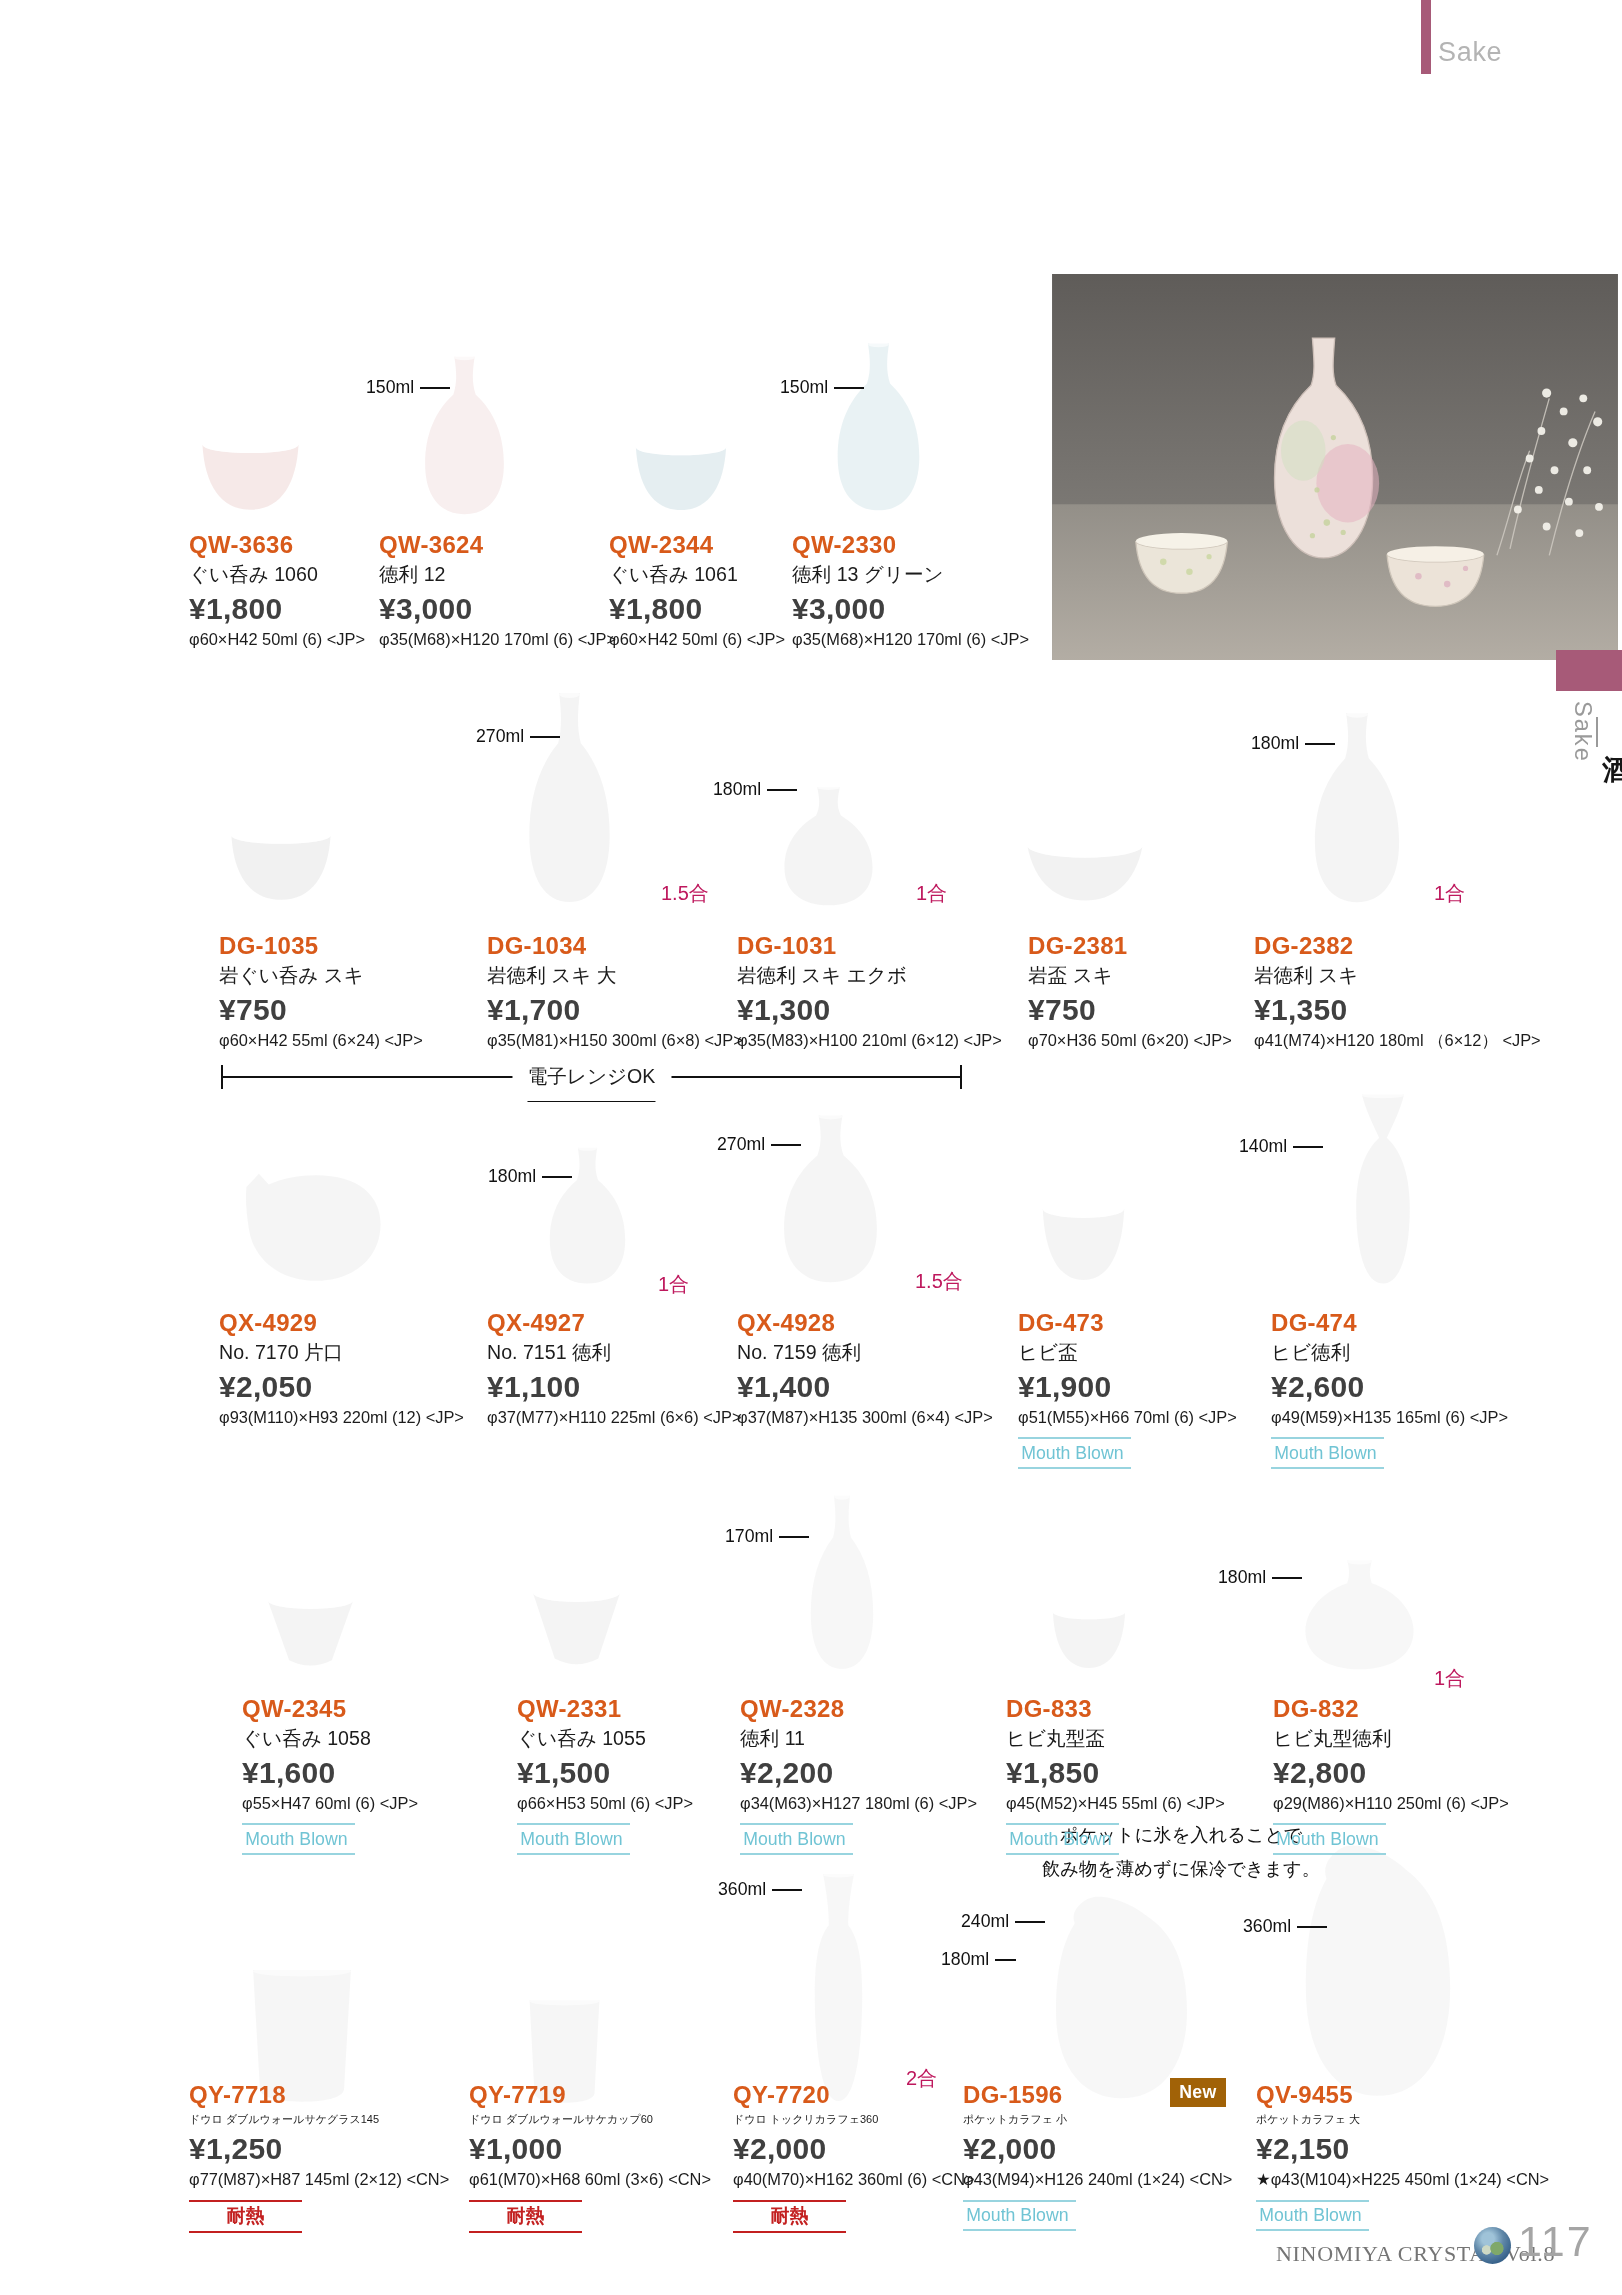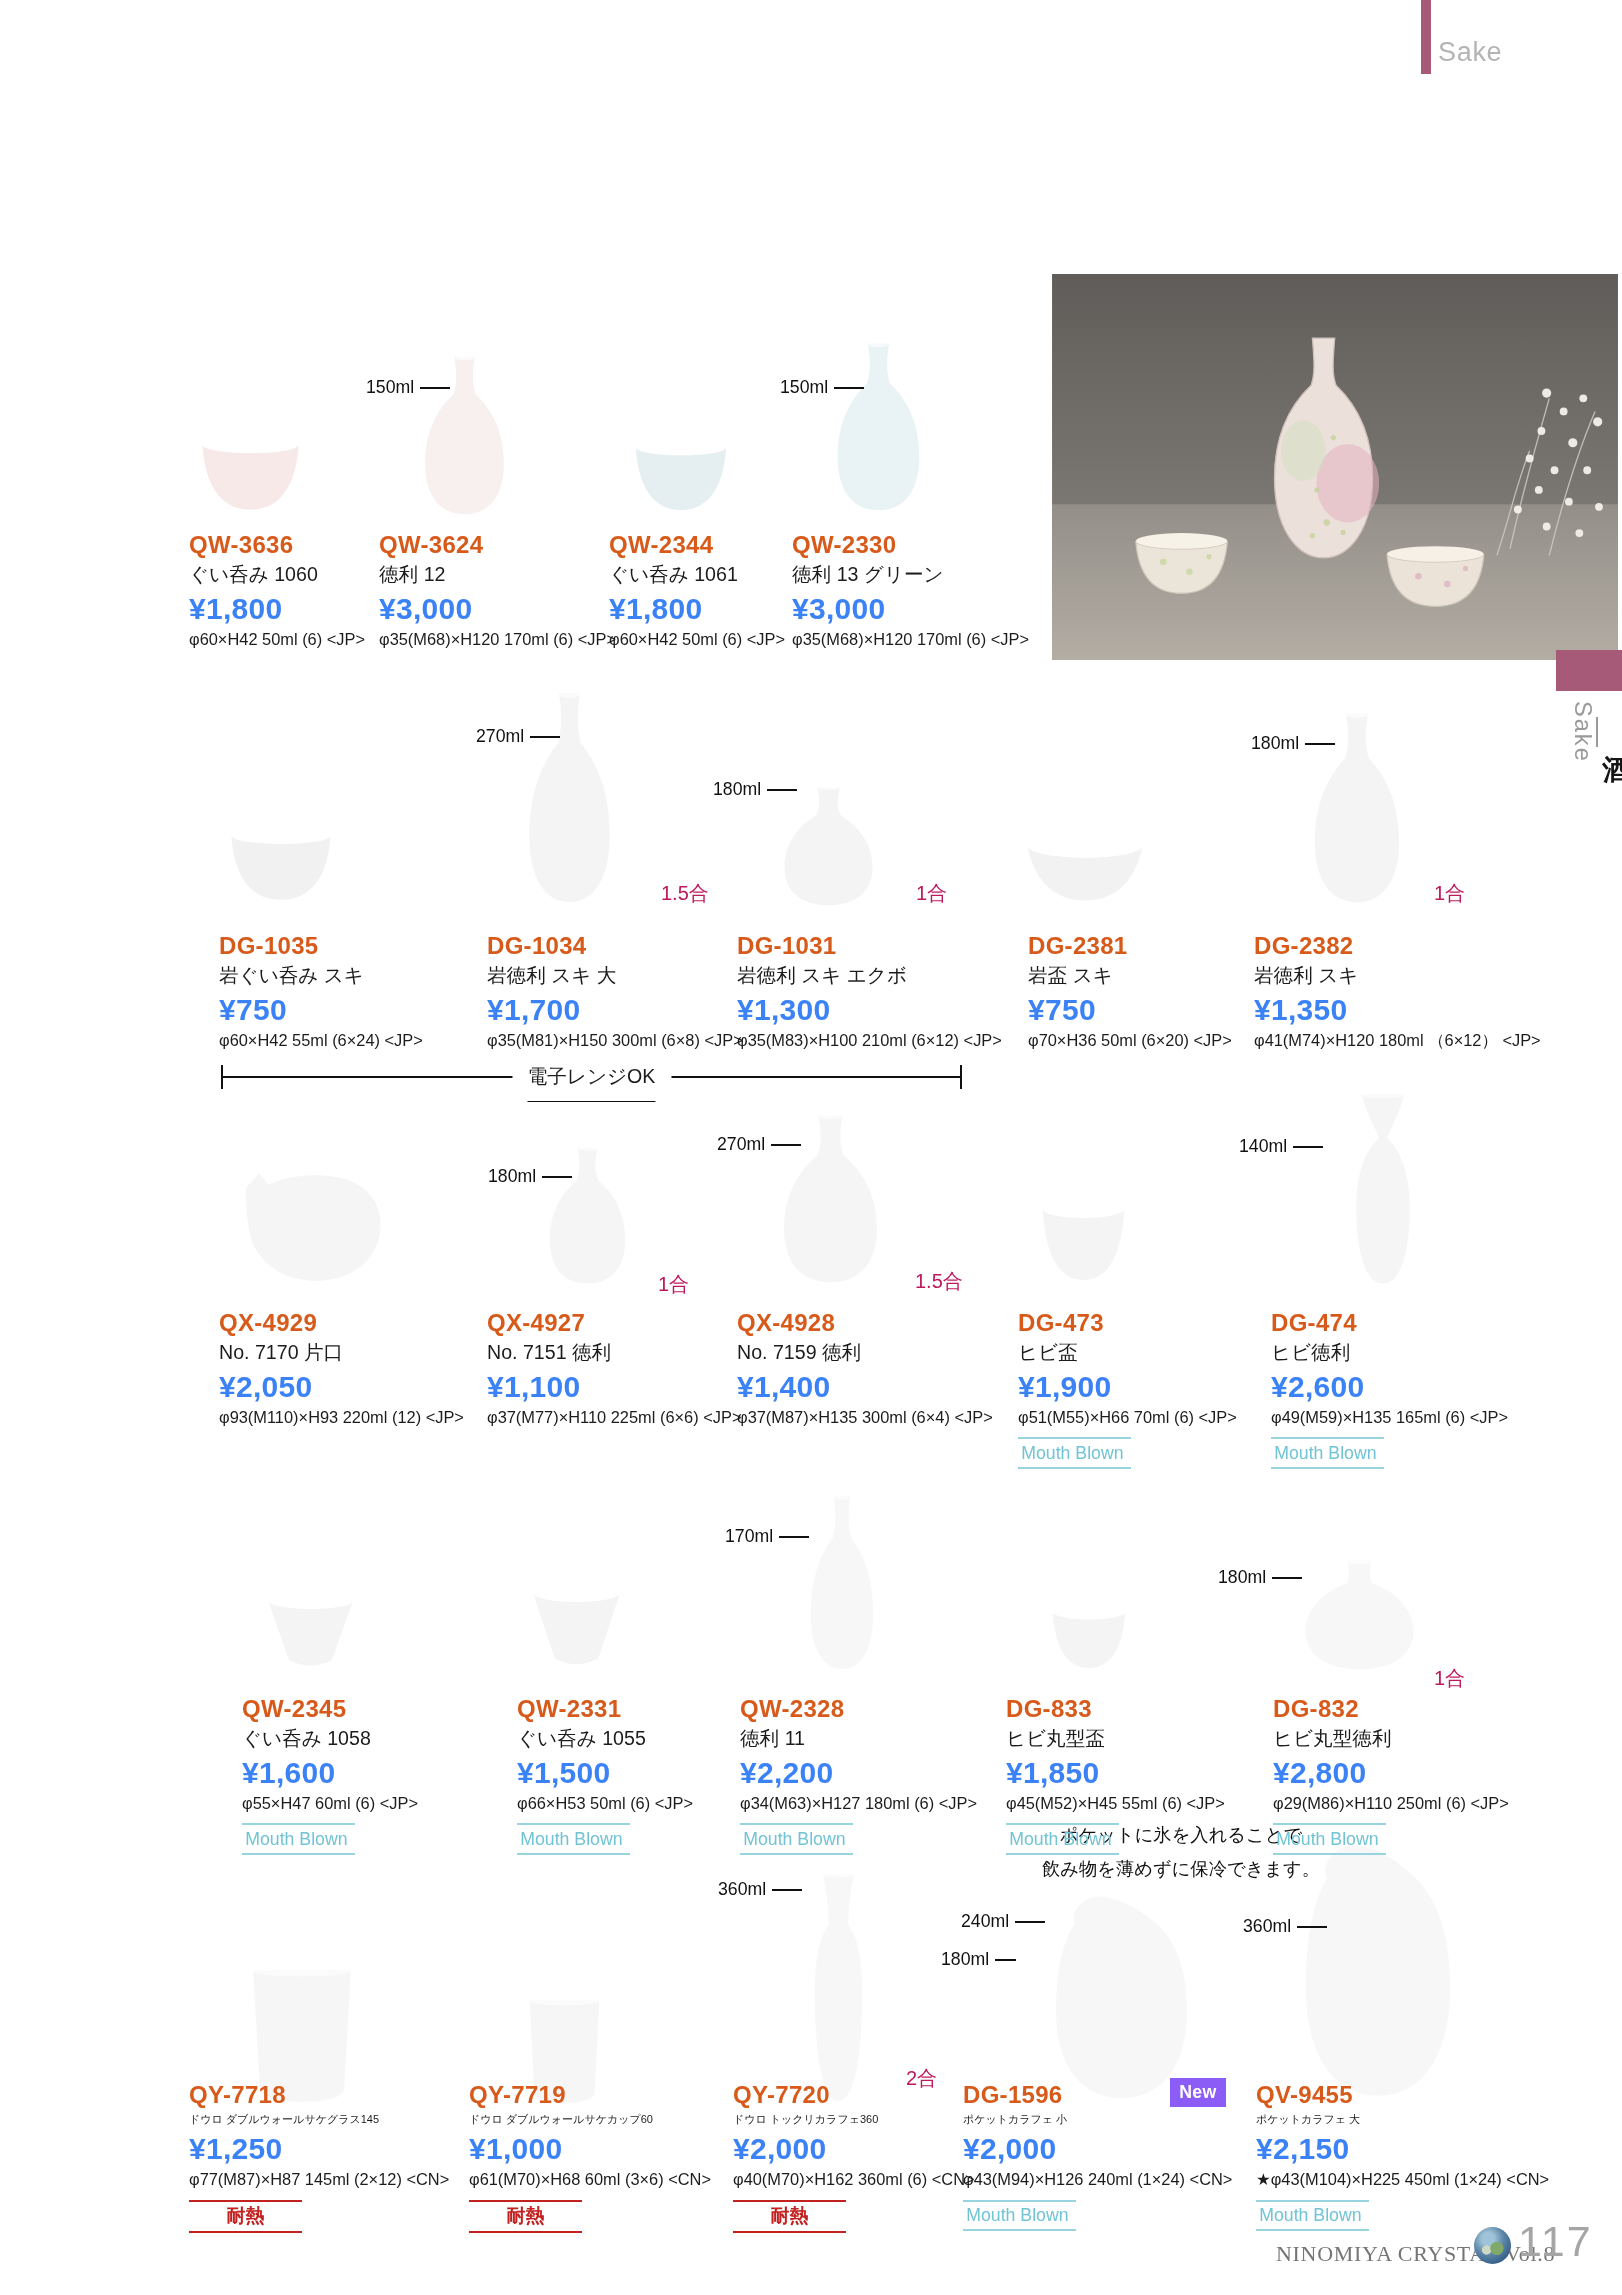--- a/index.html
+++ b/index.html
@@ -15,29 +15,29 @@
   .side-vert{position:absolute;left:1569px;top:701px;writing-mode:vertical-rl;text-orientation:mixed;
              display:flex;flex-direction:column;align-items:center;}
   .side-vert .kanji{font-size:27.5px;font-weight:bold;color:#151515;}
   .side-vert .vdash{width:2px;height:30px;background:#9a9a9a;margin:10.5px 0;}
   .side-vert .romaji{font-size:23.6px;color:#9a9a9a;letter-spacing:2px;}
   
   .card{position:absolute;width:281px;line-height:1.15;}
   .code{font-size:24px;font-weight:bold;color:#d85a1a;letter-spacing:0.3px;position:relative;white-space:nowrap;}
   .pname{font-size:19.6px;color:#1c1c1c;margin-top:4.6px;white-space:nowrap;}
   .pname-sm{font-size:11px;}
-  .price{font-size:30px;font-weight:bold;color:#3b82f6;margin-top:5.9px;letter-spacing:0.3px;}
+  .price{font-size:30px;font-weight:bold;color:#404040;margin-top:5.9px;letter-spacing:0.3px;}
   .spec{font-size:16.4px;color:#1c1c1c;margin-top:4px;white-space:nowrap;}
   .badge-mb{display:inline-block;margin-top:10.5px;font-size:17.7px;color:#70c4d4;
             border-top:2.6px solid #98d4df;border-bottom:2.6px solid #98d4df;
             padding:3.3px 0 3.9px 3.3px;width:110px;}
   .badge-heat{display:inline-block;margin-top:10.5px;font-size:19px;font-weight:bold;color:#c32020;
               border-top:2px solid #c32020;border-bottom:2px solid #c32020;
               padding:3.3px 0 3.9px 0;width:113px;text-align:center;}
-  .new-badge{position:absolute;left:-86px;top:-2.6px;background:#8b5cf6;color:#fff;
+  .new-badge{position:absolute;left:-86px;top:-2.6px;background:#a16207;color:#fff;
              font-size:17.7px;font-weight:bold;padding:3.9px 9.2px;}
   
   .callout{position:absolute;display:flex;align-items:center;gap:5.9px;font-size:17.7px;color:#111;white-space:nowrap;}
   .callout .cl{display:inline-block;width:30px;height:2px;background:#111;}
   .callout .cl-s{width:21px;}
   .gou{position:absolute;font-size:20px;color:#be185d;white-space:nowrap;}
   
   .mw{position:absolute;left:221px;top:1065px;width:737px;height:23.6px;
       border-left:2px solid #111;border-right:2px solid #111;}
   .mw:before{content:"";position:absolute;left:0;right:0;top:10.5px;height:2px;background:#111;}

